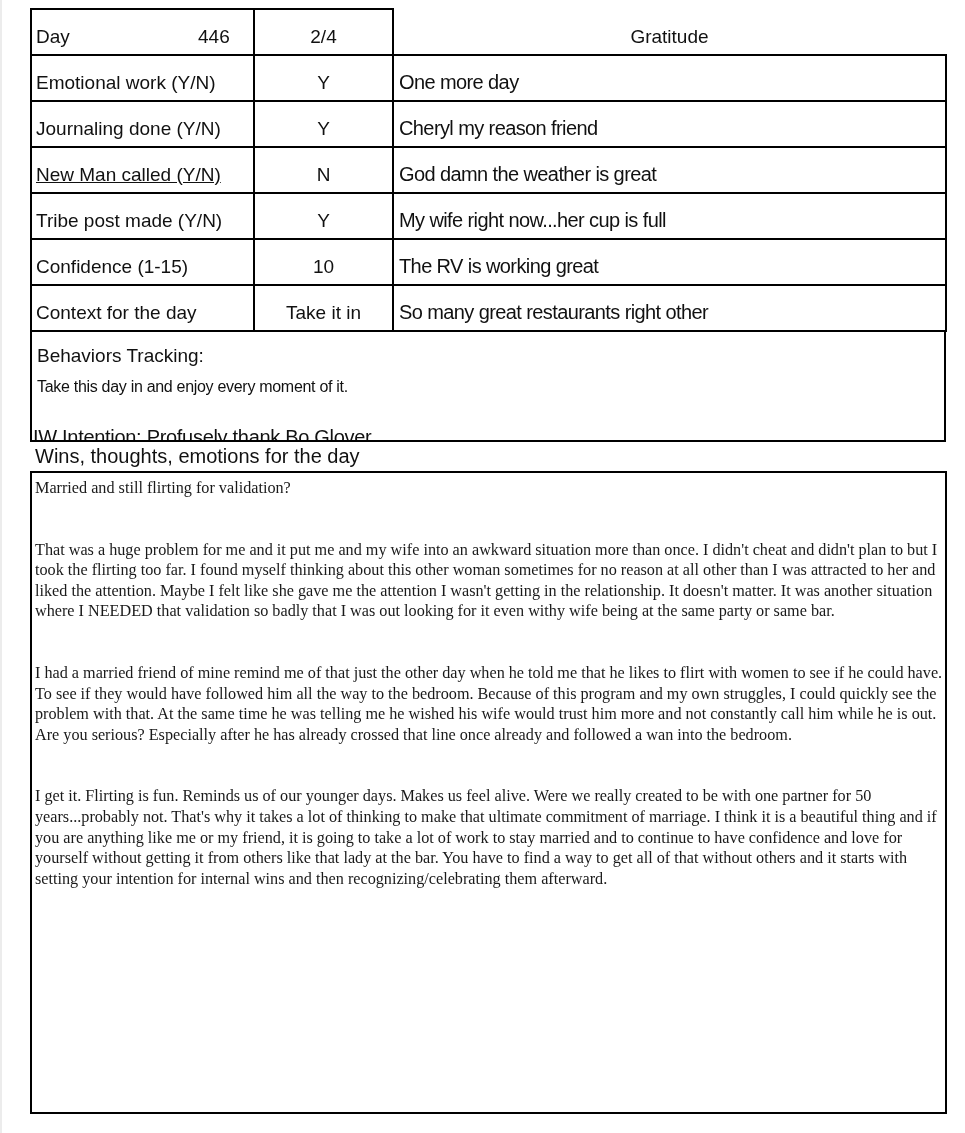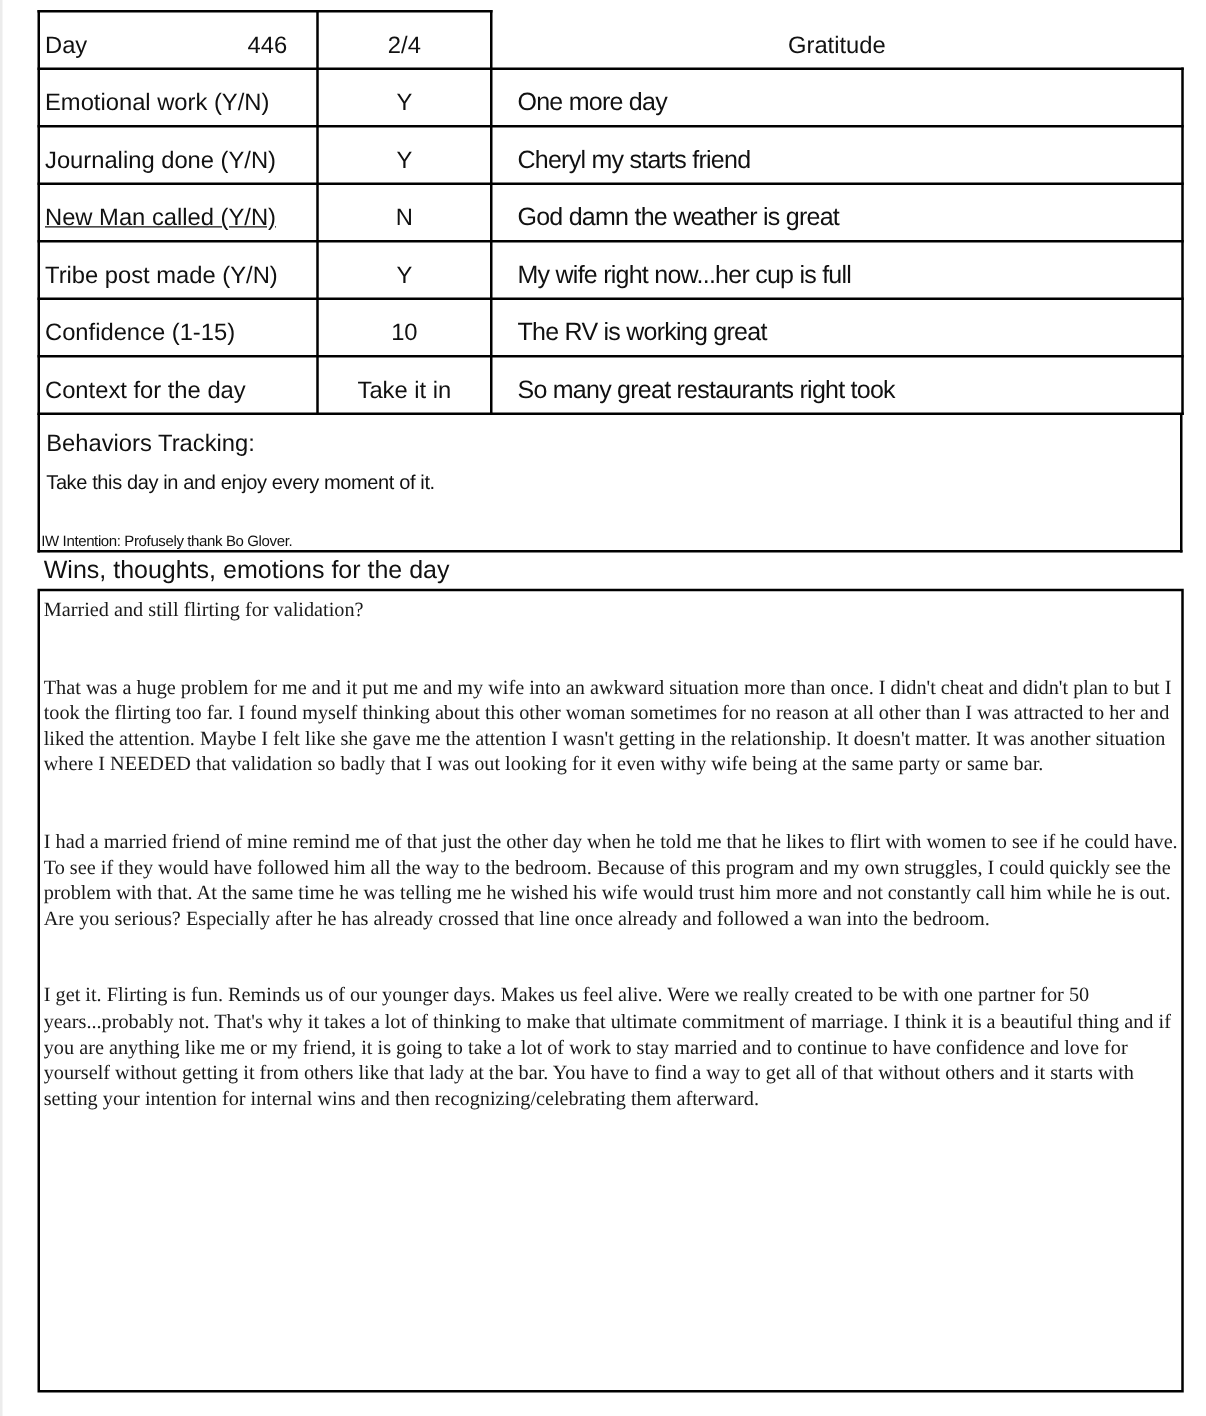--- a/index.html
+++ b/index.html
@@ -42,21 +42,21 @@
       display: flex;
       align-items: flex-end;
       padding-bottom: 6px;
       box-sizing: border-box;
       font-size: 19px;
       white-space: nowrap;
     }
     .cell.center { justify-content: center; }
     .cell.label { padding-left: 4px; }
     .cell.grat {
-      padding-left: 20px;
+      padding-left: 5px;
       font-size: 20px;
       transform-origin: left bottom;
       letter-spacing: -0.6px;
     }
     .day-num {
       position: absolute;
       left: 166px;
       font-size: 19px;
     }
     .behaviors-box {
@@ -81,21 +81,21 @@
       position: absolute;
       left: 5px;
       top: 47px;
       font-size: 16px;
       letter-spacing: -0.3px;
     }
     .behaviors-intention {
       position: absolute;
       left: 1px;
       top: 95px;
-      font-size: 12px;
+      font-size: 20px;
       letter-spacing: -0.3px;
     }
     .wins-title {
       position: absolute;
       left: 35px;
       top: 445px;
       font-size: 20px;
     }
     .wins-box {
       position: absolute;
@@ -153,37 +153,37 @@
   </div>
   <div class="cell center calibri" style="left:255px; top:10px; width:137px; height:44px;">2/4</div>
   <div class="cell center calibri" style="left:394px; top:10px; width:551px; height:44px;">Gratitude</div>
 
   <div class="cell label calibri" style="left:32px; top:56px; width:221px; height:44px;">Emotional work  (Y/N)</div>
   <div class="cell center calibri" style="left:255px; top:56px; width:137px; height:44px;">Y</div>
   <div class="cell grat narrow" style="left:394px; top:56px; width:551px; height:44px;">One more day</div>
 
   <div class="cell label calibri" style="left:32px; top:102px; width:247px; height:44px;">Journaling done (Y/N)</div>
   <div class="cell center calibri" style="left:255px; top:102px; width:137px; height:44px;">Y</div>
-  <div class="cell grat narrow" style="left:394px; top:102px; width:551px; height:44px;">Cheryl my starts friend</div>
+  <div class="cell grat narrow" style="left:394px; top:102px; width:551px; height:44px;">Cheryl my reason friend</div>
 
   <div class="cell label calibri" style="left:32px; top:148px; width:221px; height:44px;text-decoration:underline;">New Man called (Y/N)</div>
   <div class="cell center calibri" style="left:255px; top:148px; width:137px; height:44px;">N</div>
   <div class="cell grat narrow" style="left:394px; top:148px; width:551px; height:44px;">God damn the weather is great</div>
 
   <div class="cell label calibri" style="left:32px; top:194px; width:221px; height:44px;">Tribe post made (Y/N)</div>
   <div class="cell center calibri" style="left:255px; top:194px; width:137px; height:44px;">Y</div>
   <div class="cell grat narrow" style="left:394px; top:194px; width:551px; height:44px;">My wife right now...her cup is full</div>
 
   <div class="cell label calibri" style="left:32px; top:240px; width:221px; height:44px;">Confidence (1-15)</div>
   <div class="cell center calibri" style="left:255px; top:240px; width:137px; height:44px;">10</div>
   <div class="cell grat narrow" style="left:394px; top:240px; width:551px; height:44px;border-radius:11px;">The RV is working great</div>
 
   <div class="cell label calibri" style="left:32px; top:286px; width:221px; height:44px;">Context for the day</div>
   <div class="cell center calibri" style="left:255px; top:286px; width:137px; height:44px;">Take it in</div>
-  <div class="cell grat narrow" style="left:394px; top:286px; width:551px; height:44px;">So many great restaurants right took</div>
+  <div class="cell grat narrow" style="left:394px; top:286px; width:551px; height:44px;">So many great restaurants right other</div>
 </div>
 
 <div class="behaviors-box">
   <div class="behaviors-title calibri">Behaviors Tracking:</div>
   <div class="behaviors-text narrow">Take this day in and enjoy every moment of it.</div>
   <div class="behaviors-intention narrow">IW Intention: Profusely thank Bo Glover.</div>
 </div>
 
 <div class="wins-title calibri">Wins, thoughts, emotions for the day</div>
 <div class="wins-box">

